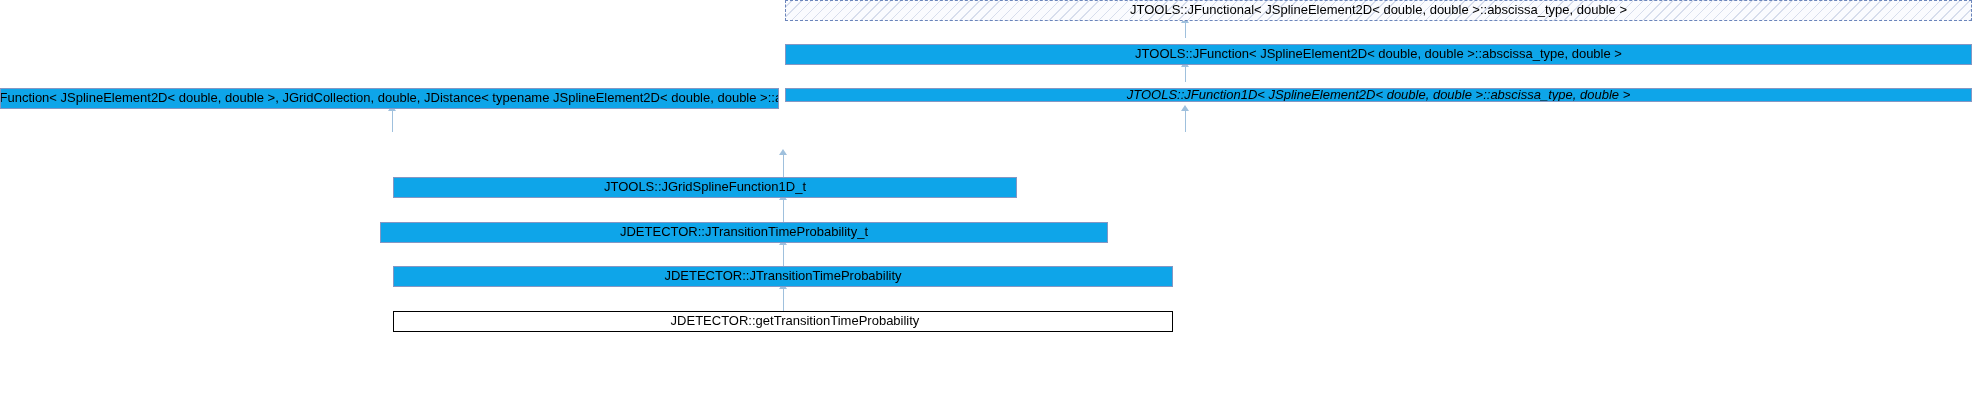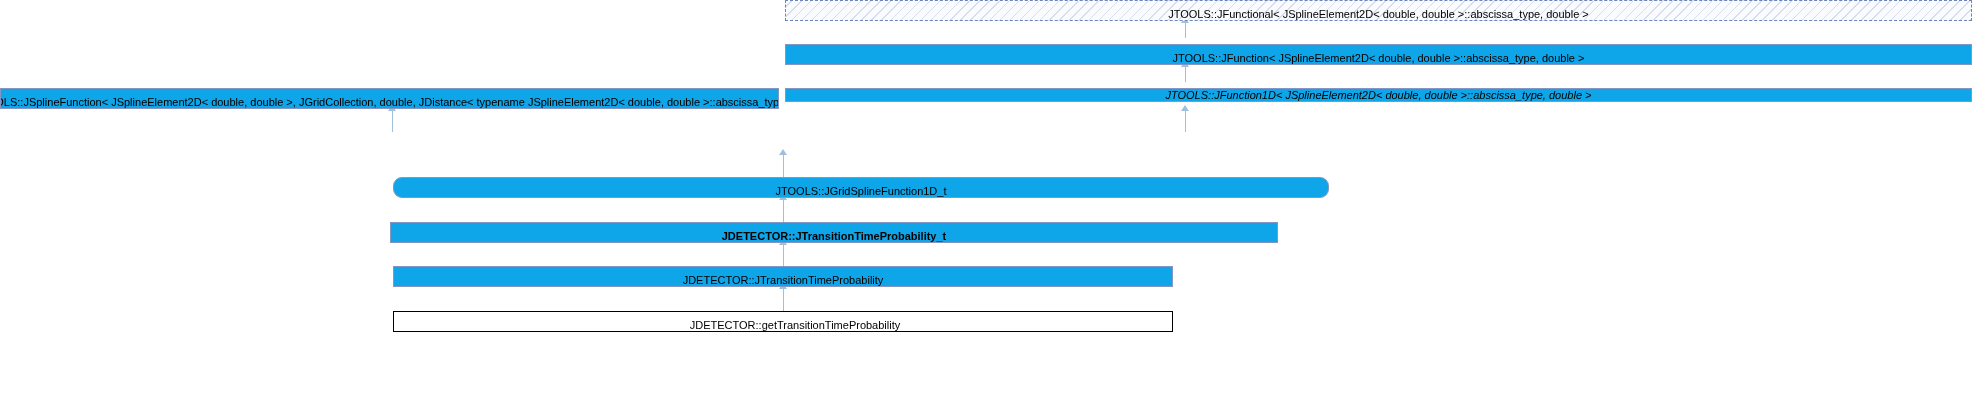--- a/index.html
+++ b/index.html
@@ -19,23 +19,23 @@
     position: absolute;
     left: 0;
     top: 0;
     width: 1972px;
     height: 416px;
   }
   .node {
     position: absolute;
     box-sizing: border-box;
     display: flex;
-    align-items: flex-end;
+    align-items: center;
     justify-content: center;
-    font-size: 11px;
+    font-size: 13px;
     line-height: 1.1;
     color: #000000;
     white-space: nowrap;
     overflow: hidden;
     letter-spacing: 0px;
   }
   
   .node.filled {
     background: #0ea5e9;
     border: 1px solid #8497c4;
@@ -116,25 +116,25 @@
 
   <div class="node filled" style="left:0px; top:88px; width:779px; height:21px;">
     <span class="node-label">JTOOLS::JSplineFunction&lt; JSplineElement2D&lt; double, double &gt;, JGridCollection, double, JDistance&lt; typename JSplineElement2D&lt; double, double &gt;::abscissa_type &gt; &gt;</span>
   </div>
 
   <div class="node filled" style="left:785px; top:88px; width:1187px; height:14px;font-style:italic;">
     <span class="node-label">JTOOLS::JFunction1D&lt; JSplineElement2D&lt; double, double &gt;::abscissa_type, double &gt;</span>
   </div>
 
 
-  <div class="node filled" style="left:393px; top:177px; width:936px; height:21px;border-radius:9px;">
+  <div class="node filled" style="left:393px; top:177px; width:624px; height:21px;">
     <span class="node-label">JTOOLS::JGridSplineFunction1D_t</span>
   </div>
 
-  <div class="node filled" style="left:390px; top:222px; width:888px; height:21px;font-weight:bold;">
+  <div class="node filled" style="left:380px; top:222px; width:728px; height:21px;">
     <span class="node-label">JDETECTOR::JTransitionTimeProbability_t</span>
   </div>
 
   <div class="node filled" style="left:393px; top:266px; width:780px; height:21px;">
     <span class="node-label">JDETECTOR::JTransitionTimeProbability</span>
   </div>
 
   <div class="node current" style="left:393px; top:311px; width:780px; height:21px;padding-left:24px;">
     <span class="node-label">JDETECTOR::getTransitionTimeProbability</span>
   </div>

